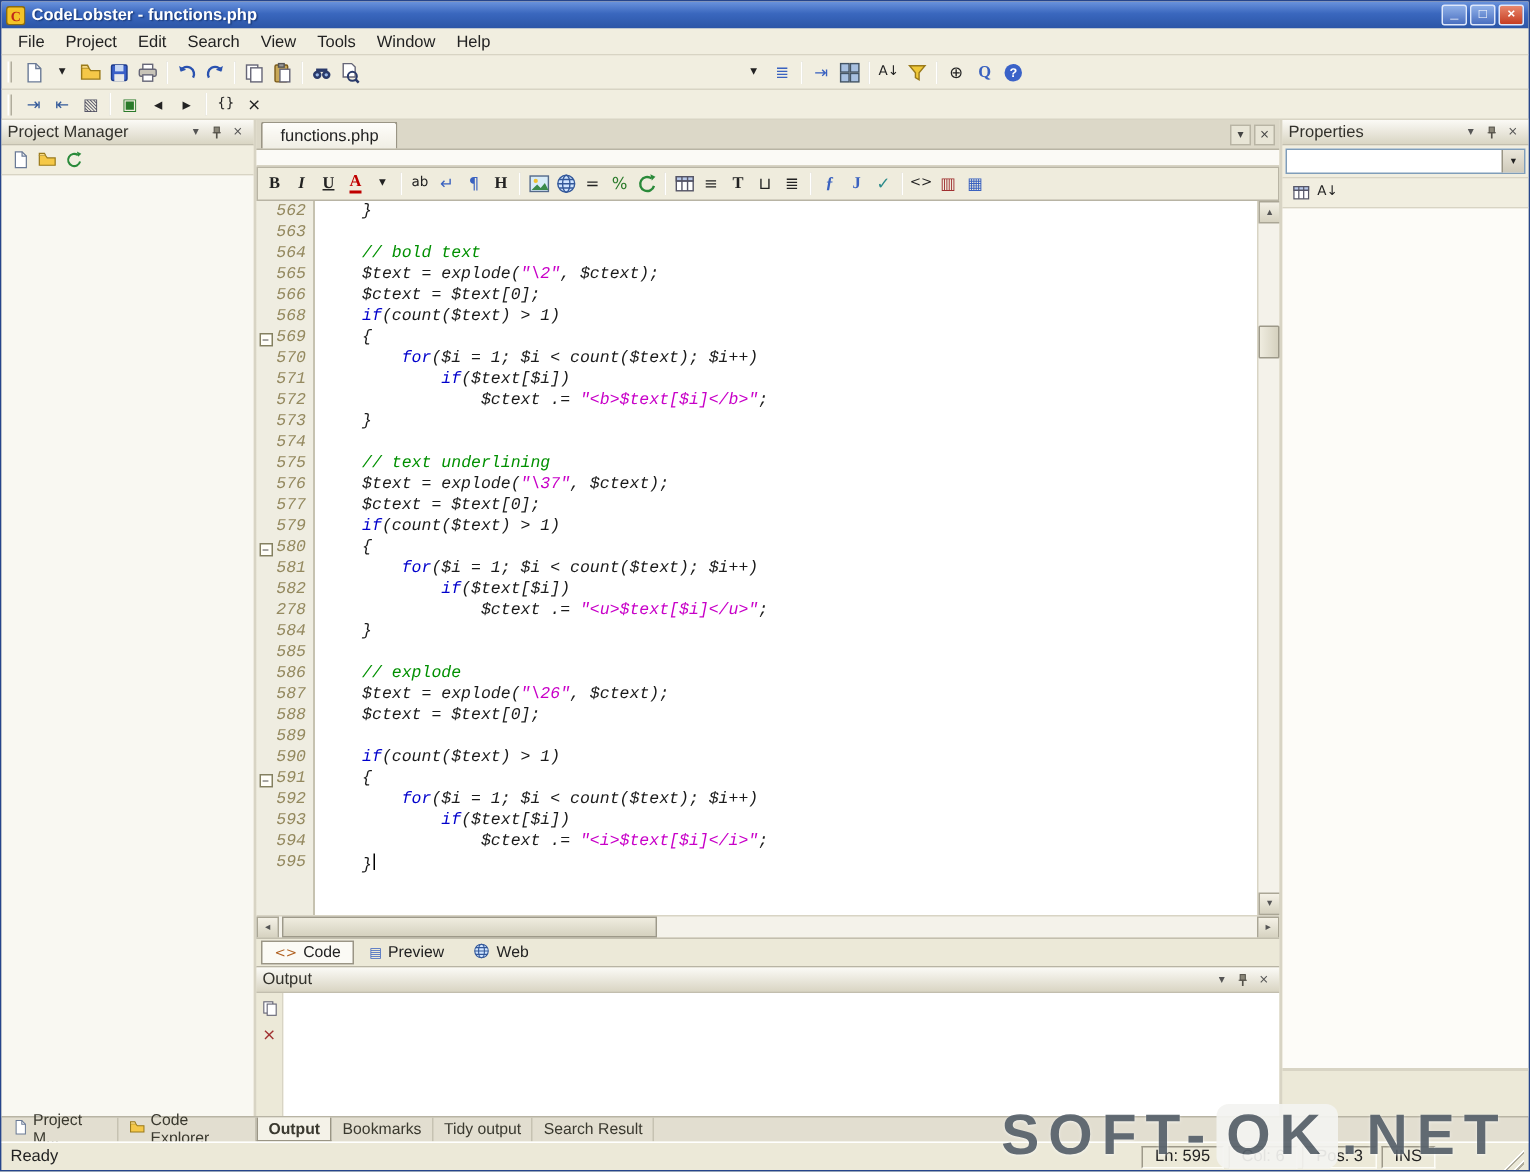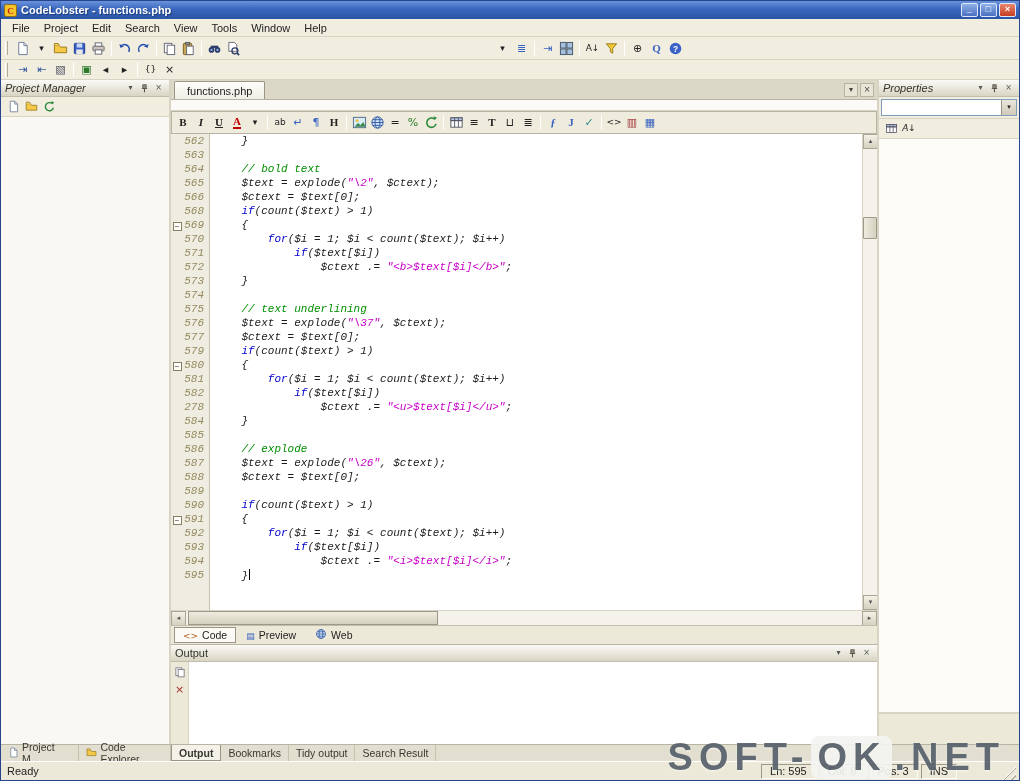--- a/index.html
+++ b/index.html
@@ -31,23 +31,23 @@
   .tb-sep{width:1px;height:15px;background:#c2beae;border-right:1px solid #fff;margin:0 3px;flex:none;}
   .tb-space{width:250px;flex:none;}
   .g{font-family:"DejaVu Sans",sans-serif;font-size:11px;line-height:1;}
   .g.small{font-size:9px;}
   .g.fb{font-family:"Liberation Serif",serif;font-weight:bold;}
   .g.fi{font-family:"Liberation Serif",serif;font-weight:bold;font-style:italic;}
   .g.fu{font-family:"Liberation Serif",serif;font-weight:bold;text-decoration:underline;}
   .g.fA{font-family:"Liberation Serif",serif;font-weight:bold;color:#c00000;border-bottom:2px solid #c00000;}
   
   .main{flex:1;display:flex;min-height:0;}
-  .panel{display:flex;flex-direction:column;background:#ece9d8;font-style:italic;}
+  .panel{display:flex;flex-direction:column;background:#ece9d8;}
   .panel.left{width:170px;flex:none;border-right:2px solid #d8d4c4;}
-  .panel.right{width:142px;flex:none;border-left:2px solid #d8d4c4;}
+  .panel.right{width:166px;flex:none;border-left:2px solid #d8d4c4;}
   .center{flex:1;display:flex;flex-direction:column;min-width:0;}
   .phead{height:17px;flex:none;display:flex;align-items:center;padding:0 4px;
     background:linear-gradient(180deg,#fbfaf6,#d9d5c3);border-bottom:1px solid #c2beae;}
   .ph-title{flex:1;color:#33322c;}
   .ph-btns{display:flex;gap:1px;}
   .phbtn{width:13px;height:13px;display:flex;align-items:center;justify-content:center;color:#555;}
   .phbtn .g{font-size:8px;}
   .phbtn svg{width:11px;height:11px;}
   .ptool{height:20px;flex:none;display:flex;align-items:center;padding:0 3px;background:#f1eee0;border-bottom:1px solid #d8d4c4;}
   .ptool .tbtn{width:18px;height:18px;}

